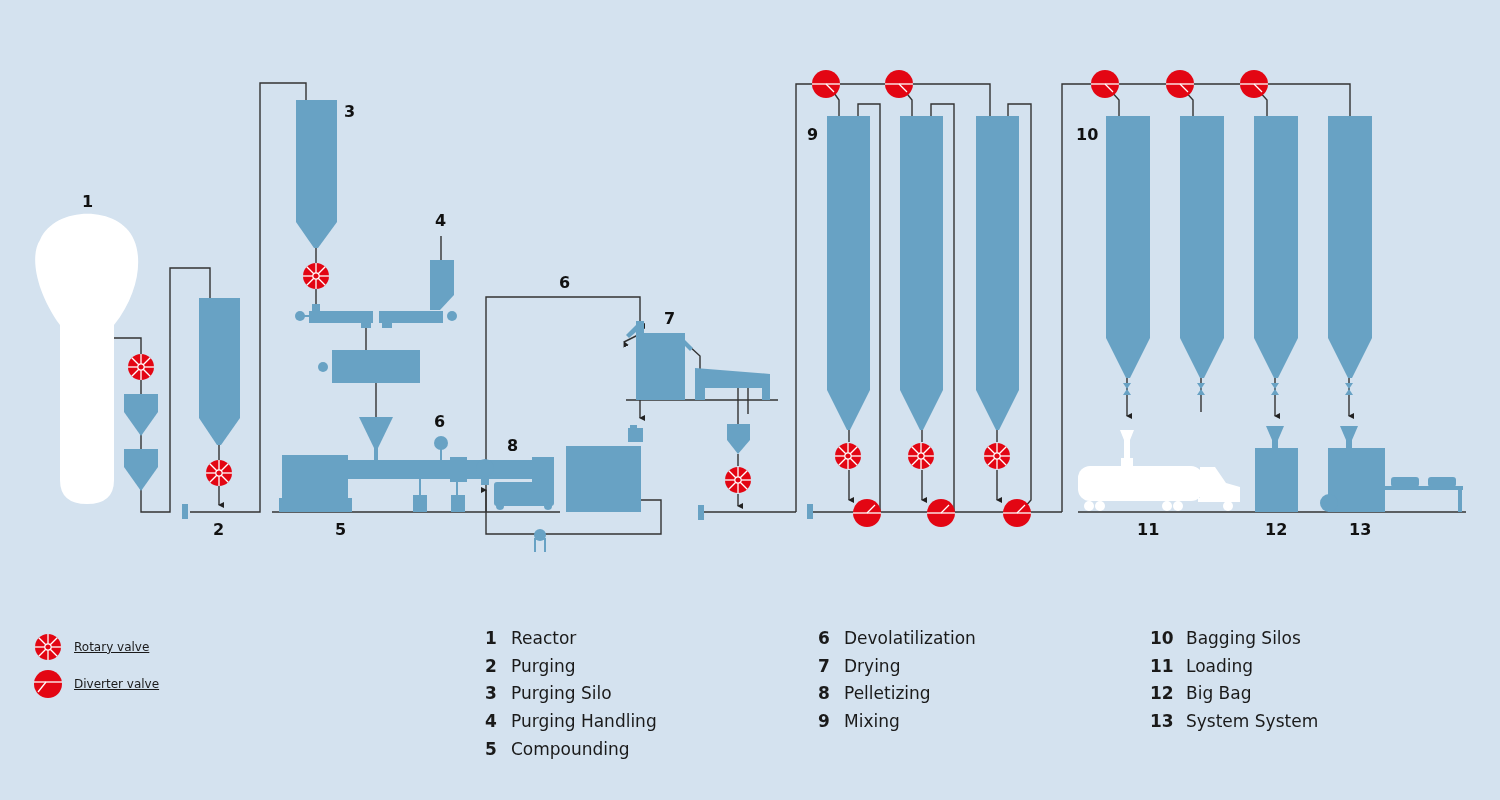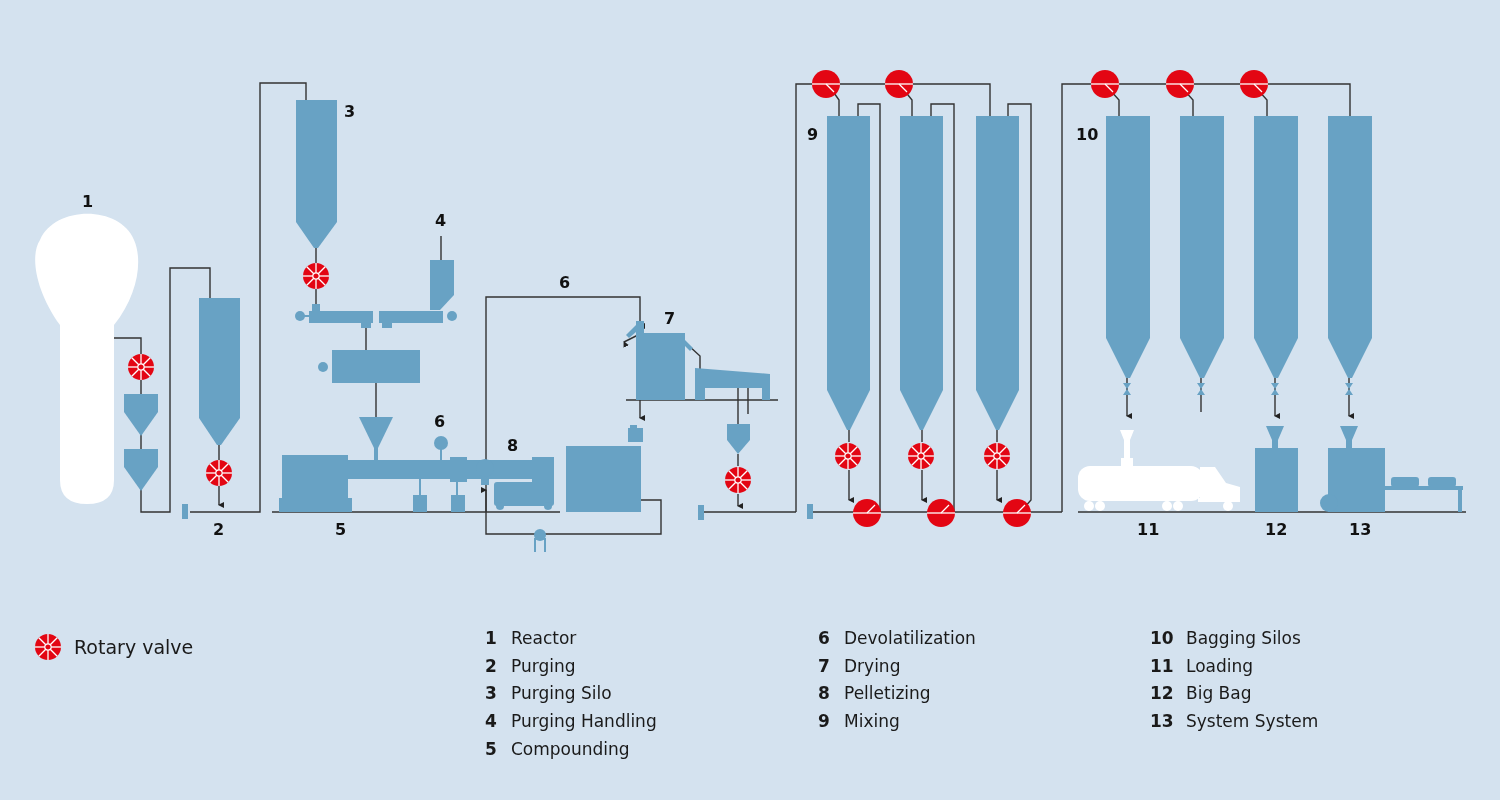--- a/index.html
+++ b/index.html
@@ -3,21 +3,21 @@
 <meta charset="utf-8">
 <style>
   html,body{margin:0;padding:0;}
   body{width:1500px;height:800px;background:#d4e2ef;position:relative;overflow:hidden;font-family:"DejaVu Sans",sans-serif;}
   svg#diagram{position:absolute;left:0;top:0;}
   .lbl{font-family:"DejaVu Sans",sans-serif;font-weight:bold;font-size:16px;fill:#111;}
   .legend{position:absolute;font-size:17px;color:#1a1a1a;}
   .legend .row{height:27.7px;display:flex;align-items:center;}
   .legend .num{font-weight:bold;display:inline-block;}
   .valve-legend{position:absolute;left:34px;top:628px;}
-  .valve-legend .item{display:flex;align-items:center;height:37px;font-size:19px;color:#1a1a1a;}
+  .valve-legend .item{display:flex;align-items:center;height:37px;font-size:12px;color:#1a1a1a;text-decoration:underline;}
   .valve-legend svg{margin-right:12px;}
 </style>
 </head>
 <body>
 
 <svg id="diagram" width="1500" height="600" viewBox="0 0 1500 600">
   <defs>
     <marker id="arr" markerWidth="6" markerHeight="6" refX="3" refY="5" orient="auto" markerUnits="userSpaceOnUse">
       <path d="M0,0 L6,0 L3,6 z" fill="#222"></path>
     </marker>
@@ -242,20 +242,28 @@
   </g>
 </svg>
 
 <div class="valve-legend">
   <div class="item">
     <svg width="28" height="28" viewBox="-14 -14 28 28">
         <use href="#rotary"></use>
       </svg>
     <span>Rotary valve</span>
   </div>
+  <div class="item">
+    <svg width="28" height="28" viewBox="-14 -14 28 28">
+      <circle r="14" fill="#e30613"></circle>
+      <line x1="-14" y1="-2" x2="14" y2="-2" stroke="#fff" stroke-width="1.3"></line>
+      <line x1="-2" y1="-2" x2="-10" y2="8" stroke="#fff" stroke-width="1.3"></line>
+    </svg>
+    <span>Diverter valve</span>
+  </div>
 </div>
 
 <div class="legend" style="left:485px;top:624px;">
   <div class="row">
       <span class="num" style="width:26px">1</span>
       <span>Reactor</span>
     </div>
   <div class="row">
       <span class="num" style="width:26px">2</span>
       <span>Purging</span>

